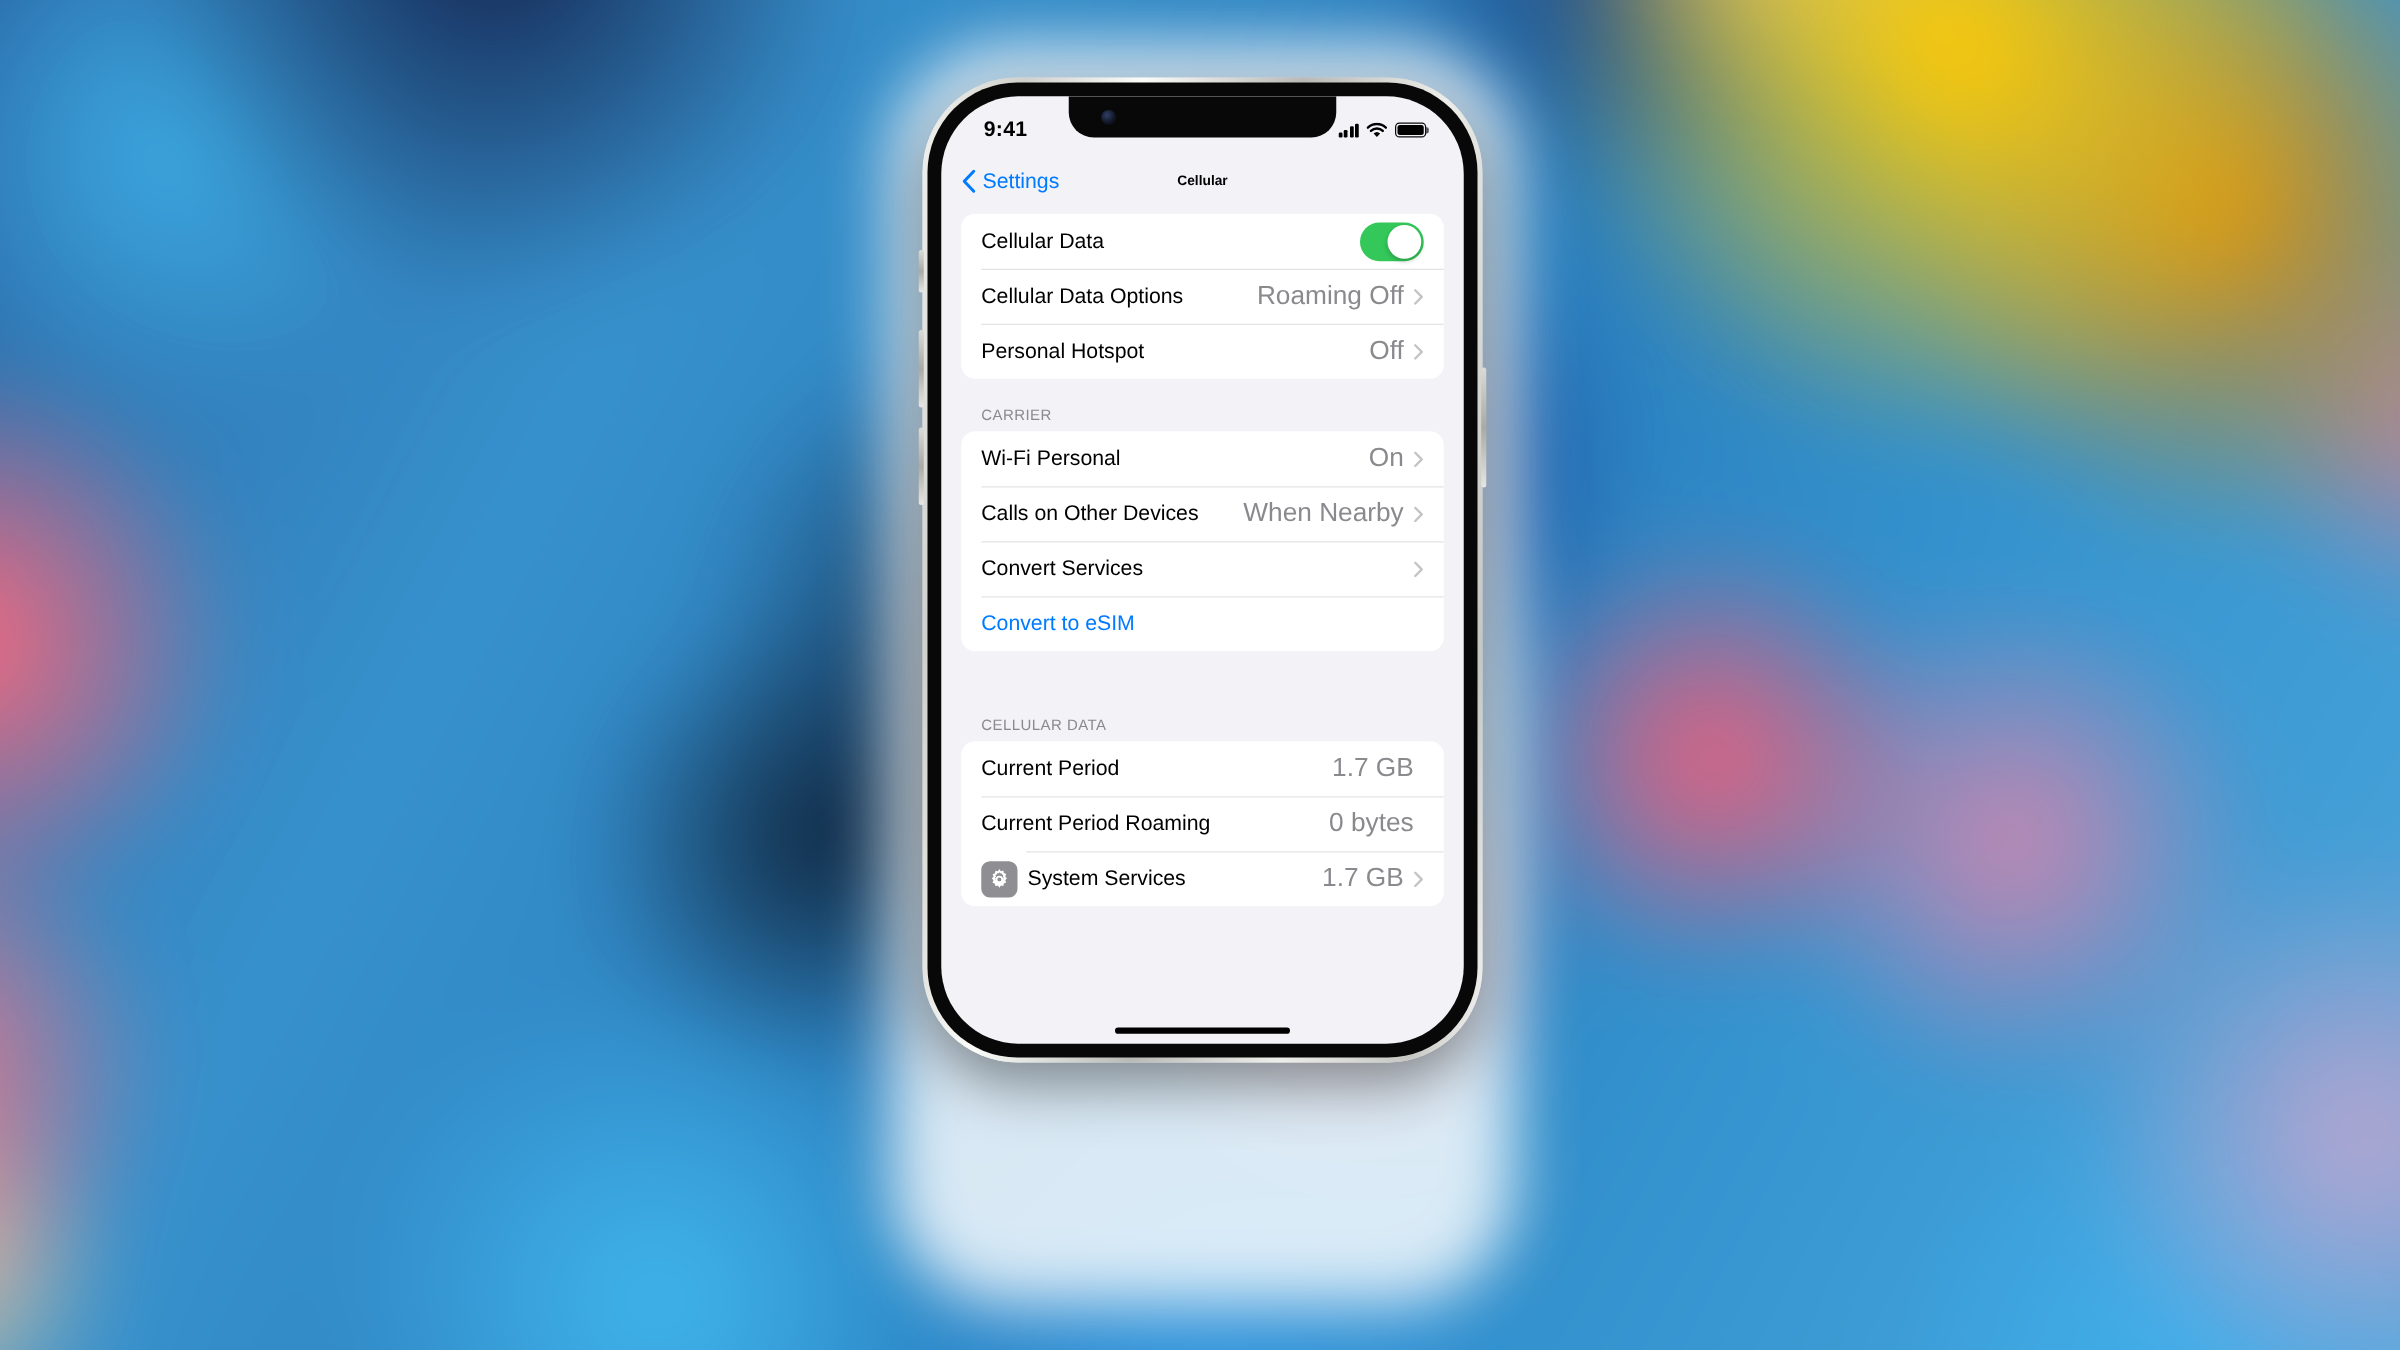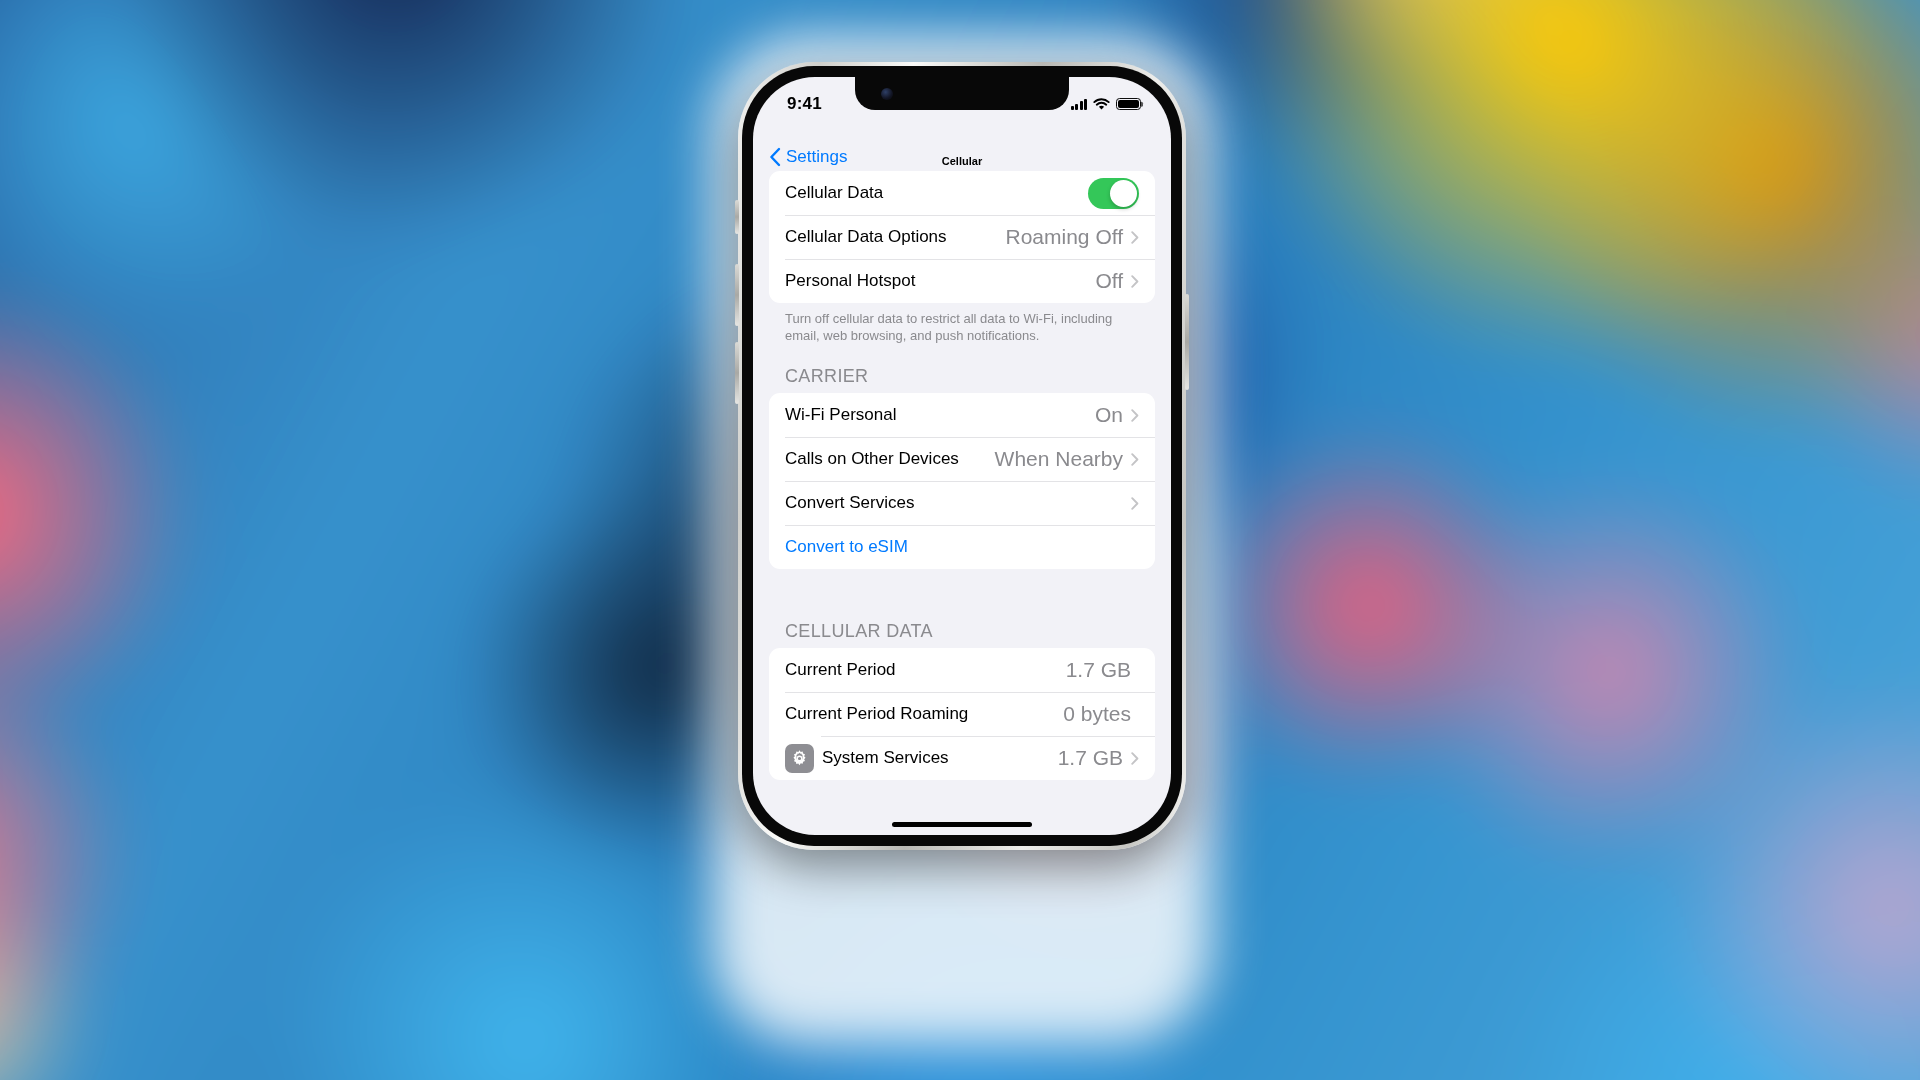--- a/index.html
+++ b/index.html
@@ -159,21 +159,21 @@
     background: rgba(0,0,0,0.65);
     border-radius: 0 1.6px 1.6px 0;
   }
   .battery-fill { height: 100%; background: #000; border-radius: 2px; }
 
   
   #nav-bar {
     position: relative;
     height: 44px;
     display: flex;
-    align-items: flex-end;
+    align-items: center;
     padding: 0 16px;
   }
   #back-button {
     display: flex;
     align-items: center;
     gap: 5px;
     color: #007aff;
     font-size: 17px;
     cursor: pointer;
   }
@@ -265,21 +265,21 @@
   }
 
   .footer-note {
     font-size: 13px;
     line-height: 1.32;
     color: #8a8a8e;
     padding: 7px 16px 0 16px;
   }
 
   .section-header {
-    font-size: 18px;
+    font-size: 12px;
     color: #8a8a8e;
     letter-spacing: 0.35px;
     padding: 22px 16px 6px 16px;
     text-transform: uppercase;
   }
 
   .spacer-lg { height: 30px; }
 
   
   #home-indicator {
@@ -361,21 +361,20 @@
                 </svg>
               </div>
               <div class="row">
                 <span class="row-label">Personal Hotspot</span>
                 <span class="row-value">Off</span>
                 <svg class="chevron" viewBox="0 0 8 13">
                   <path d="M1.2 1.2 L6.4 6.5 L1.2 11.8" stroke="#c4c4c6" stroke-width="1.9" fill="none" stroke-linecap="round" stroke-linejoin="round"></path>
                 </svg>
               </div>
             </div>
-            <div class="footer-note">Turn off cellular data to restrict all data to Wi-Fi, including email, web browsing, and push notifications.</div>
             <div class="section-header">CARRIER</div>
             <div class="group">
               <div class="row">
                 <span class="row-label">Wi-Fi Personal</span>
                 <span class="row-value">On</span>
                 <svg class="chevron" viewBox="0 0 8 13">
                   <path d="M1.2 1.2 L6.4 6.5 L1.2 11.8" stroke="#c4c4c6" stroke-width="1.9" fill="none" stroke-linecap="round" stroke-linejoin="round"></path>
                 </svg>
               </div>
               <div class="row">

